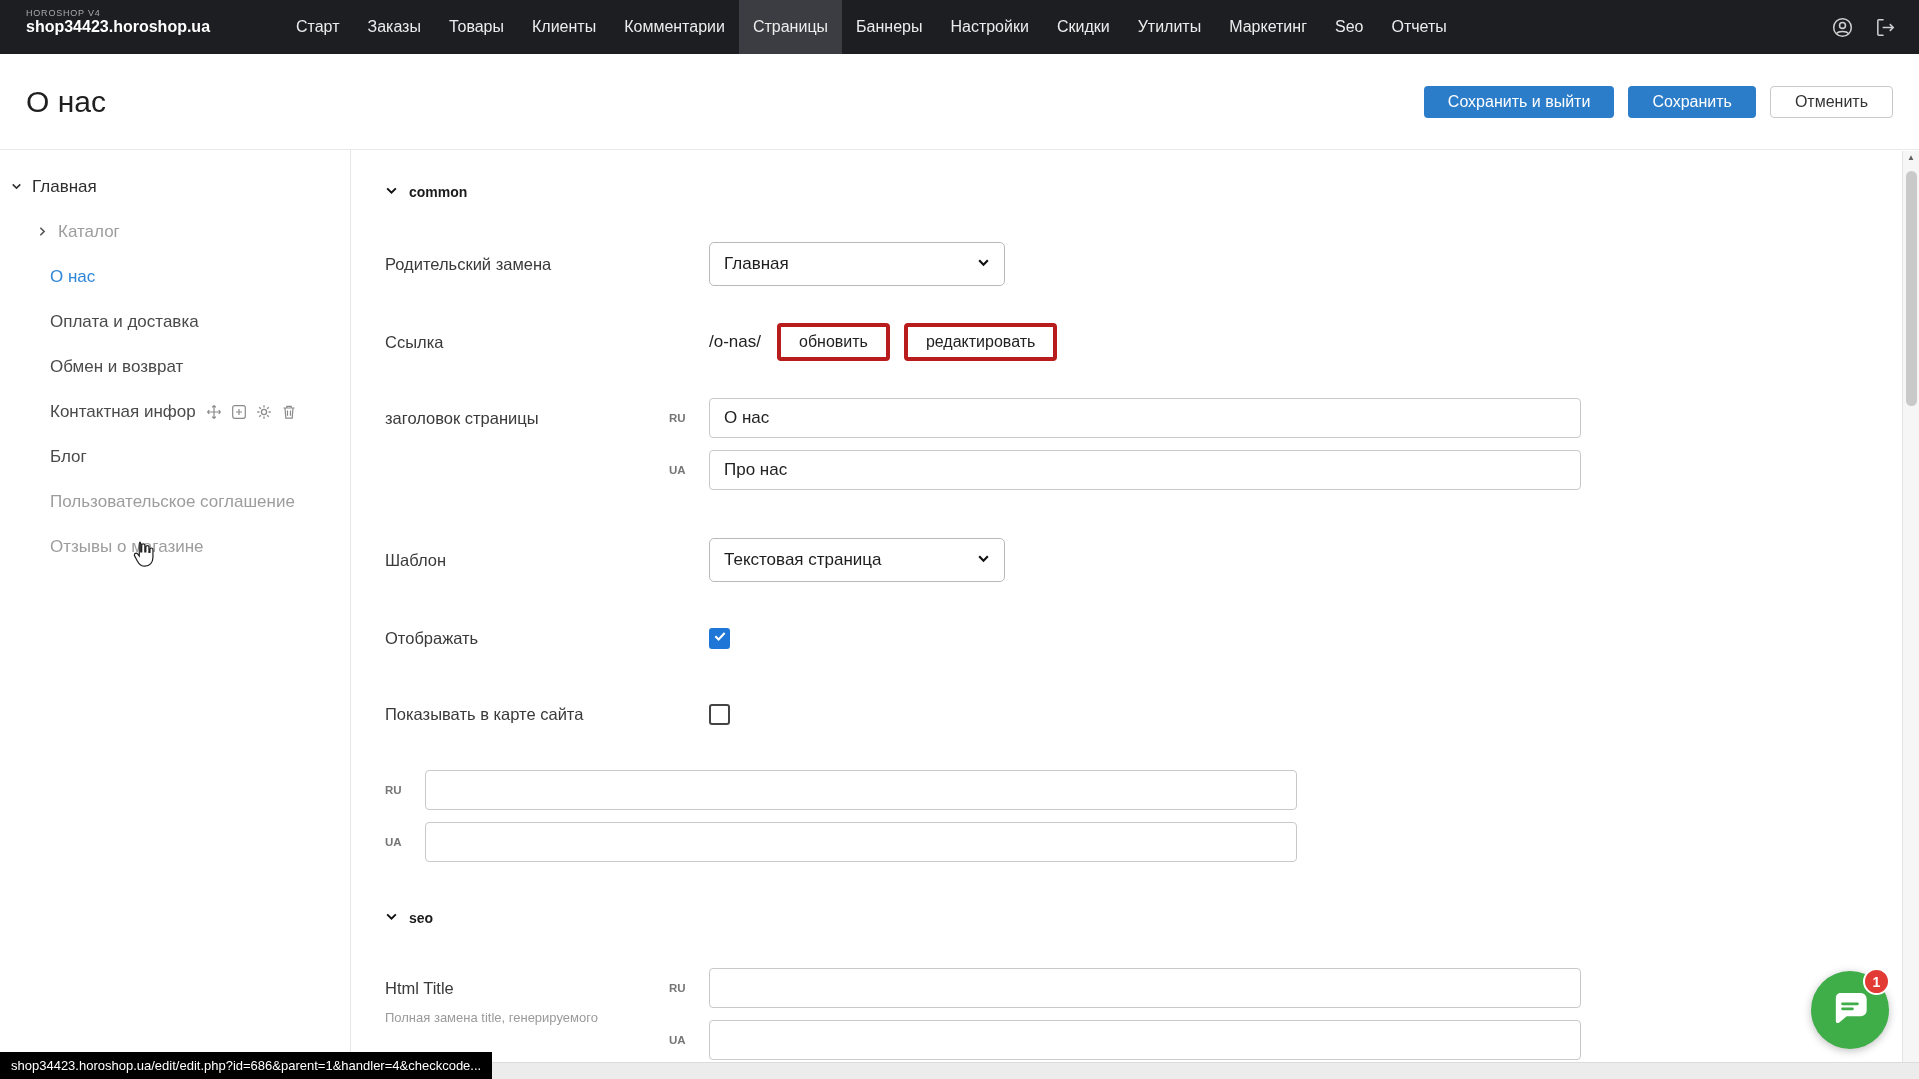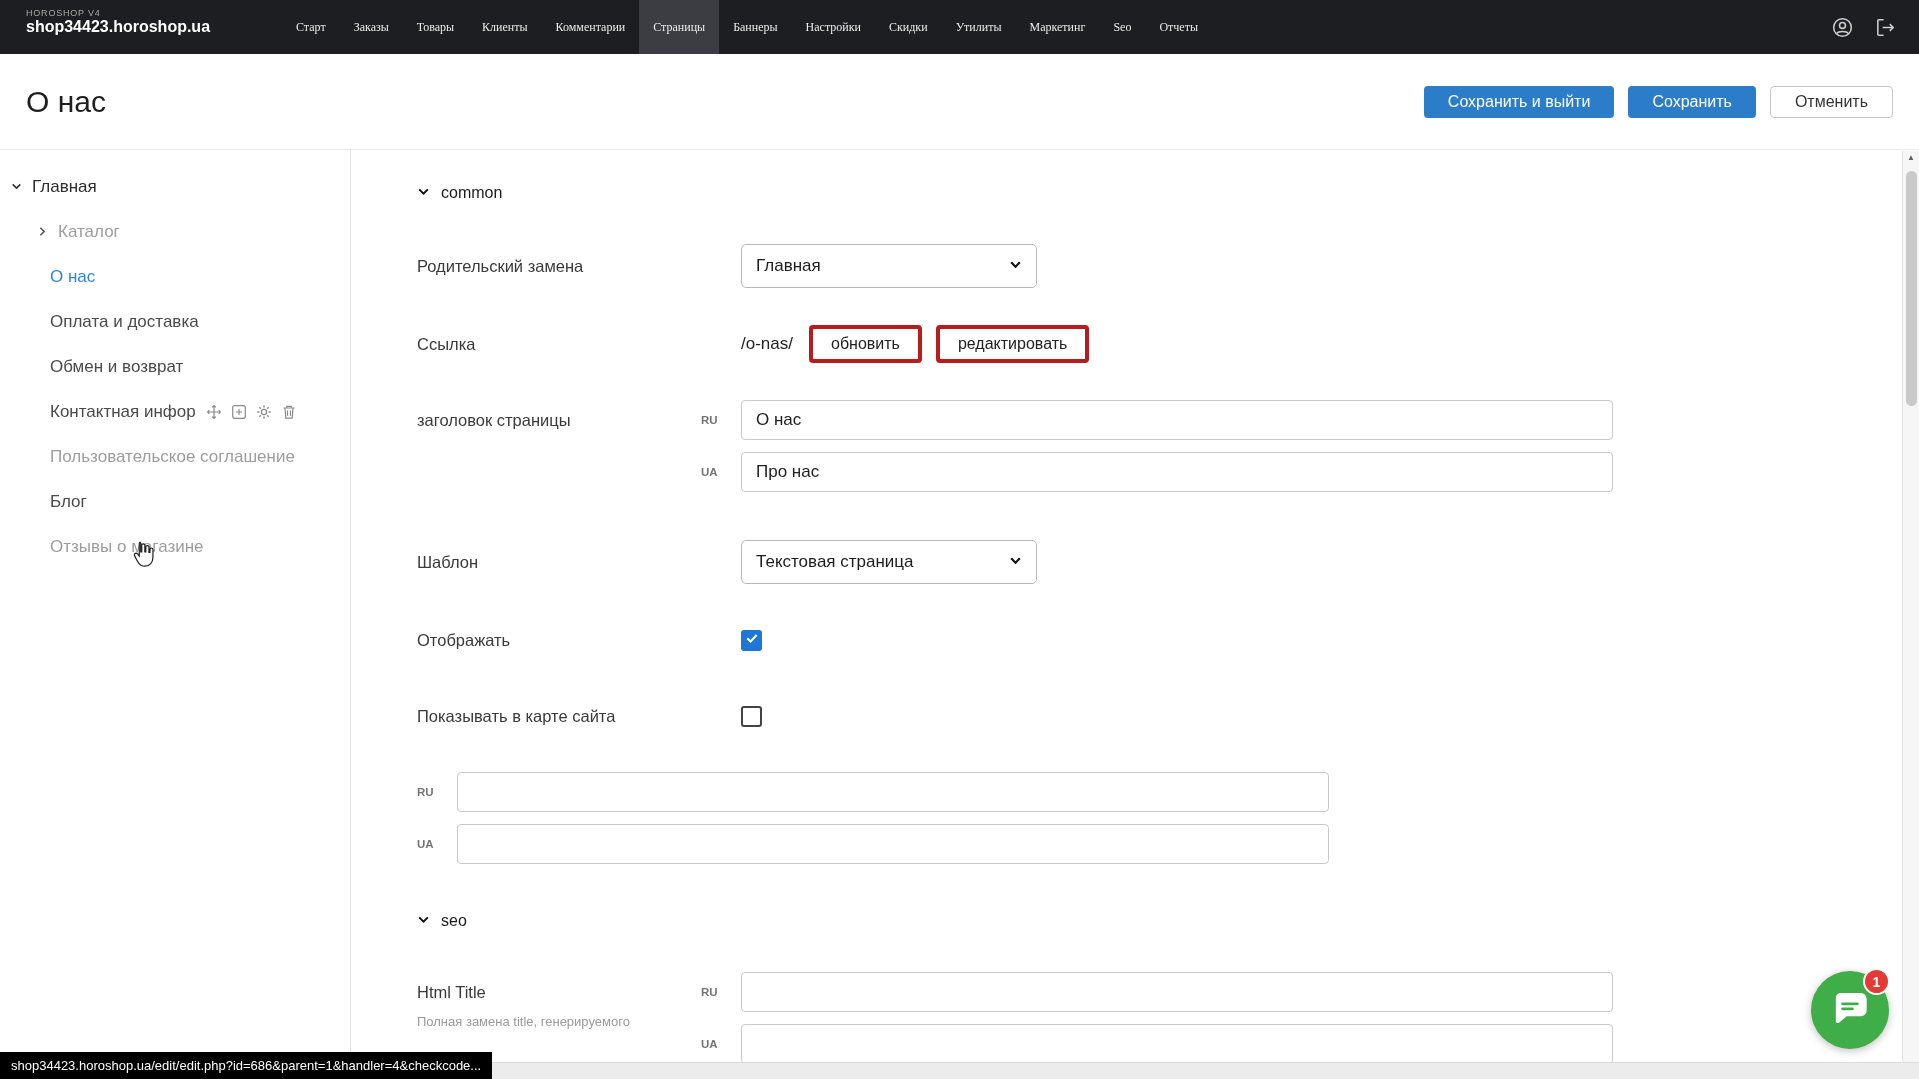--- a/index.html
+++ b/index.html
@@ -7,46 +7,46 @@
   body {
     width:1919px; height:1079px; overflow:hidden; position:relative;
     font-family:"Liberation Sans", sans-serif; background:#fff; color:#222;
   }
   
   .topbar { height:54px; background:#1d1e22; display:flex; align-items:stretch; color:#fff; }
   .brand { width:250px; padding:8px 0 0 26px; line-height:1.15; flex:none; }
   .brand-small { font-size:9px; letter-spacing:.8px; color:#a9a9a9; }
   .brand-main { font-size:16px; font-weight:bold; color:#fff; }
   .menu { display:flex; align-items:stretch; margin-left:32px; }
-  .menu-item { display:flex; align-items:center; padding:0 14px; font-size:12px; color:#ececec; cursor:pointer; white-space:nowrap;font-family:Liberation Serif, serif; }
+  .menu-item { display:flex; align-items:center; padding:0 14px; font-size:16px; color:#ececec; cursor:pointer; white-space:nowrap; }
   .menu-item.active { background:#3b3d42; }
   .topbar-right { margin-left:auto; display:flex; align-items:center; gap:20px; padding-right:22px; }
   .topbar-right svg { display:block; }
   
   .page-header { height:96px; display:flex; align-items:center; padding:0 26px; background:#fff; border-bottom:1px solid #e9e9e9; }
   .page-title { font-size:30px; font-weight:400; color:#1f1f1f; margin:0; }
   .header-buttons { margin-left:auto; display:flex; gap:14px; }
   .btn { height:32px; padding:0 24px; font-size:16px; border-radius:4px; border:none; cursor:pointer; font-family:inherit; }
   .btn.blue { background:#2b7cc9; color:#fff; }
   .btn.outline { background:#fff; border:1px solid #c9c9c9; color:#333; }
   
-  .content { display:flex; height:929px; position:relative;gap:32px; }
+  .content { display:flex; height:929px; position:relative; }
   .sidebar { width:351px; flex:none; border-right:1px solid #e6e6e6; padding-top:14px; }
   .tree-item { height:45px; display:flex; align-items:center; font-size:17px; color:#4a4a4a; cursor:pointer; padding-left:50px; }
   .tree-item.root { padding-left:10px; color:#2e2e2e; }
   .tree-item.child-toggle { padding-left:36px; }
   .tree-item.muted { color:#9d9d9d; }
   .tree-item.selected { color:#2e86d7; }
   .tree-item .tchev { margin-right:9px; display:flex; }
   .row-icons { display:flex; align-items:center; gap:9px; margin-left:10px; }
   .row-icons svg { display:block; }
   .cursor-hand { position:absolute; left:129px; top:390px; z-index:5; pointer-events:none; }
   
   .main { flex:1; padding:34px 0 0 34px; overflow:hidden; }
-  .section-head { display:flex; align-items:center; gap:11px; font-size:16px; font-weight:normal; color:#1b1b1b; margin:0 0 42px 0; cursor:pointer; }
+  .section-head { display:flex; align-items:center; gap:11px; font-size:14px; font-weight:bold; color:#1b1b1b; margin:0 0 42px 0; cursor:pointer; }
   .section-head.seo { margin-top:6px; }
   .frow { display:flex; align-items:center; margin-bottom:36px; min-height:40px; }
   .frow.multi { align-items:flex-start; }
   .lbl { width:284px; flex:none; font-size:16.5px; color:#3a3a3a; }
   .multi .lbl { line-height:40px; }
   .lbl-block { width:284px; flex:none; }
   .lbl2 { font-size:16.5px; color:#3a3a3a; line-height:40px; }
   .hint { font-size:13px; color:#9a9a9a; margin-top:2px; }
   .lang { width:40px; flex:none; text-align:left; padding-right:0; font-size:11.5px; font-weight:bold; color:#757575; }
   .stack .lineb { display:flex; align-items:center; margin-bottom:12px; }
@@ -164,25 +164,25 @@
             <path d="M8 1.3v2.1M8 12.6v2.1M1.3 8h2.1M12.6 8h2.1M3.3 3.3l1.5 1.5M11.2 11.2l1.5 1.5M12.7 3.3l-1.5 1.5M4.8 11.2l-1.5 1.5"></path>
           </svg>
         </span>
         <span>
           <svg width="16" height="16" viewBox="0 0 16 16" fill="none" stroke="#8a8a8a" stroke-width="1.2">
             <path d="M2.5 4h11M5.8 4V2.3h4.4V4M4 4l.8 10.2h6.4L12 4M6.5 6.5v5.2M9.5 6.5v5.2"></path>
           </svg>
         </span>
       </span>
     </div>
+    <div class="tree-item">
+      <span>Блог</span>
+    </div>
     <div class="tree-item muted">
       <span>Пользовательское соглашение</span>
-    </div>
-    <div class="tree-item">
-      <span>Блог</span>
     </div>
     <div class="tree-item muted">
       <span>Отзывы о магазине</span>
     </div>
   </aside>
 
   <span class="cursor-hand">
     <svg width="27" height="30" viewBox="0 0 24 27">
       <path d="M9 2.2c.8 0 1.4.6 1.4 1.4v7h.9V4.8c0-.8.6-1.4 1.4-1.4s1.4.6 1.4 1.4v5.8h.9V6.4c0-.8.6-1.4 1.4-1.4s1.4.6 1.4 1.4v4.7h.9V8.6c0-.8.6-1.4 1.4-1.4s1.3.6 1.3 1.4v7c0 4.6-2.9 8-7.2 8-3.6 0-5.2-1.6-7-5l-2.3-4.3c-.5-.9-.1-1.9.7-2.3.7-.3 1.5-.1 2 .5l1.5 1.9V3.6c0-.8.6-1.4 1.4-1.4z" fill="#ffffff" stroke="#222" stroke-width="1.1"></path>
     </svg>

